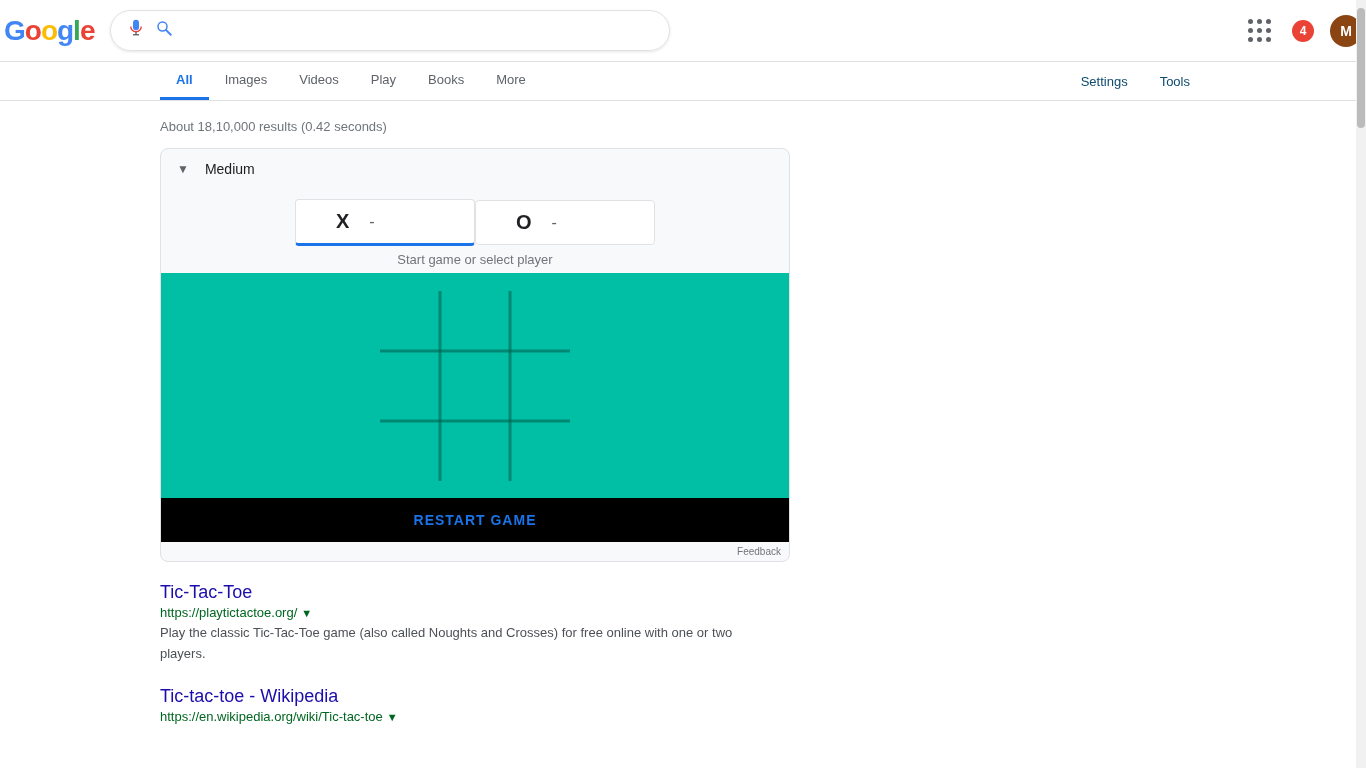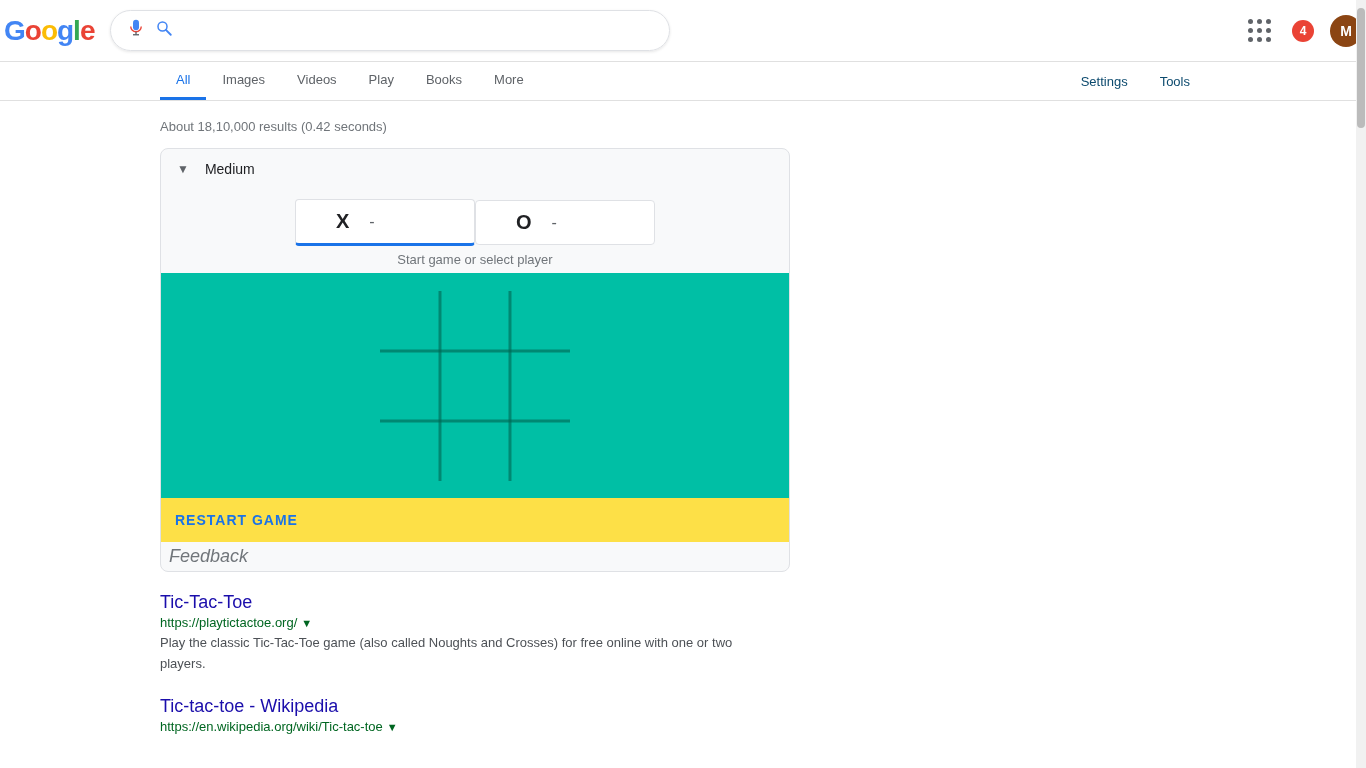--- a/index.html
+++ b/index.html
@@ -105,21 +105,21 @@
       font-size: 13px;
       color: #5f6368;
       cursor: pointer;
       border-bottom: 3px solid transparent;
       text-decoration: none;
       display: inline-block;
     }
     .nav-tab.active {
       color: #1a73e8;
       border-bottom: 3px solid #1a73e8;
-      font-weight: 400;
+      font-weight: 700;
     }
     .nav-separator {
       flex: 1;
     }
     .nav-settings, .nav-tools {
       padding: 10px 16px;
       font-size: 13px;
       color: #0c4a6e;
       cursor: pointer;
     }
@@ -219,35 +219,35 @@
       width: 70px; height: 70px;
       cursor: pointer;
       display: flex; align-items: center; justify-content: center;
       font-size: 28px; font-weight: bold;
     }
 
     #restart-btn {
       display: block;
       width: 100%;
       padding: 14px;
-      background: #fde047;
+      background: #000000;
       border: none;
       color: #1a73e8;
       font-size: 14px;
       font-weight: bold;
       letter-spacing: 1px;
       cursor: pointer;
-      text-align: left;
+      text-align: center;
     }
 
     #feedback-row {
+      text-align: right;
       padding: 4px 8px;
-      font-size: 18px;
+      font-size: 10px;
       color: #70757a;
-      font-style: italic;
     }
 
     
     .result-item {
       margin-bottom: 22px;
       max-width: 600px;
     }
     .result-title {
       font-size: 18px;
       color: #1a0dab;

